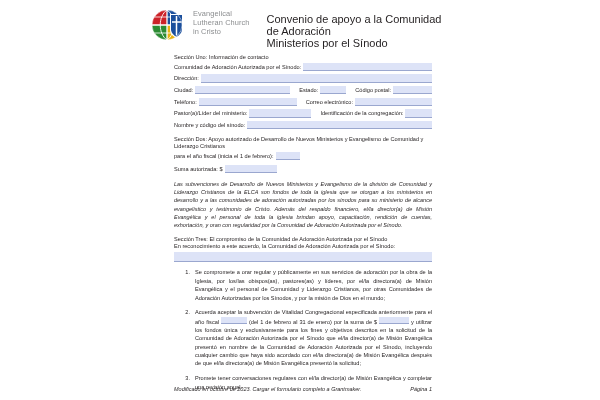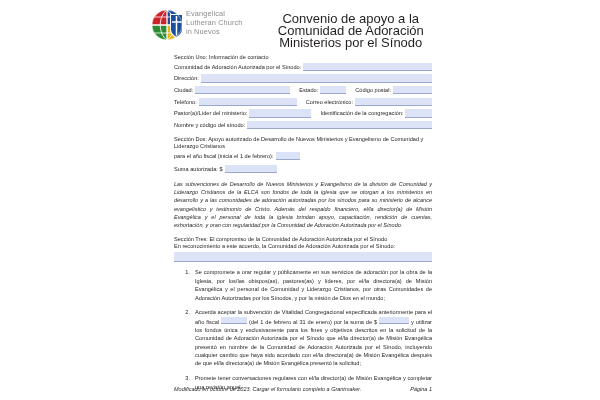--- a/index.html
+++ b/index.html
@@ -33,35 +33,34 @@
     align-items: flex-start;
   }
   .logo-wrap {
     width: 36px;
     height: 36px;
     flex: 0 0 36px;
     margin-top: 1px;
   }
   .logo-wrap svg { display: block; }
   .logo-text {
-    margin-left: 0;
+    margin-left: 7px;
     font-size: 7.4px;
     line-height: 9.1px;
     color: #8b8d8f;
     letter-spacing: 0.1px;
     padding-top: 3px;
     white-space: nowrap;
   }
   .doc-title {
-    margin-left: 9px;
+    margin-left: 17px;
     padding-top: 7px;
-    font-size: 13px;
+    font-size: 11px;
     line-height: 12px;
     color: #231f20;
-    text-align: center;
     flex: 1 1 auto;
   }
   
   .content {
     position: absolute;
     left: 174px;
     top: 54px;
     width: 258px;
     font-size: 5.6px;
     line-height: 8.4px;
@@ -176,21 +175,21 @@
         <path d="M53 18 V57" stroke="#ffffff" stroke-width="3" fill="none"></path>
         <path d="M44 30 H63" stroke="#ffffff" stroke-width="3" fill="none"></path>
         <path d="M42 45 C42 54 53 59.6 53 59.6 V32 H44 Z" fill="#e8b311" opacity="0.0"></path>
         <circle cx="34" cy="36" r="30" fill="none" stroke="#ffffff" stroke-width="1"></circle>
       </svg>
     </div>
 
     <div class="logo-text">
       <div>Evangelical</div>
       <div>Lutheran Church</div>
-      <div>in Nuevos</div>
+      <div>in Cristo</div>
     </div>
 
     <div class="doc-title">
       <div>Convenio de apoyo a la Comunidad de Adoración</div>
       <div>Ministerios por el Sínodo</div>
     </div>
   </div>
 
   <div class="content">
 

